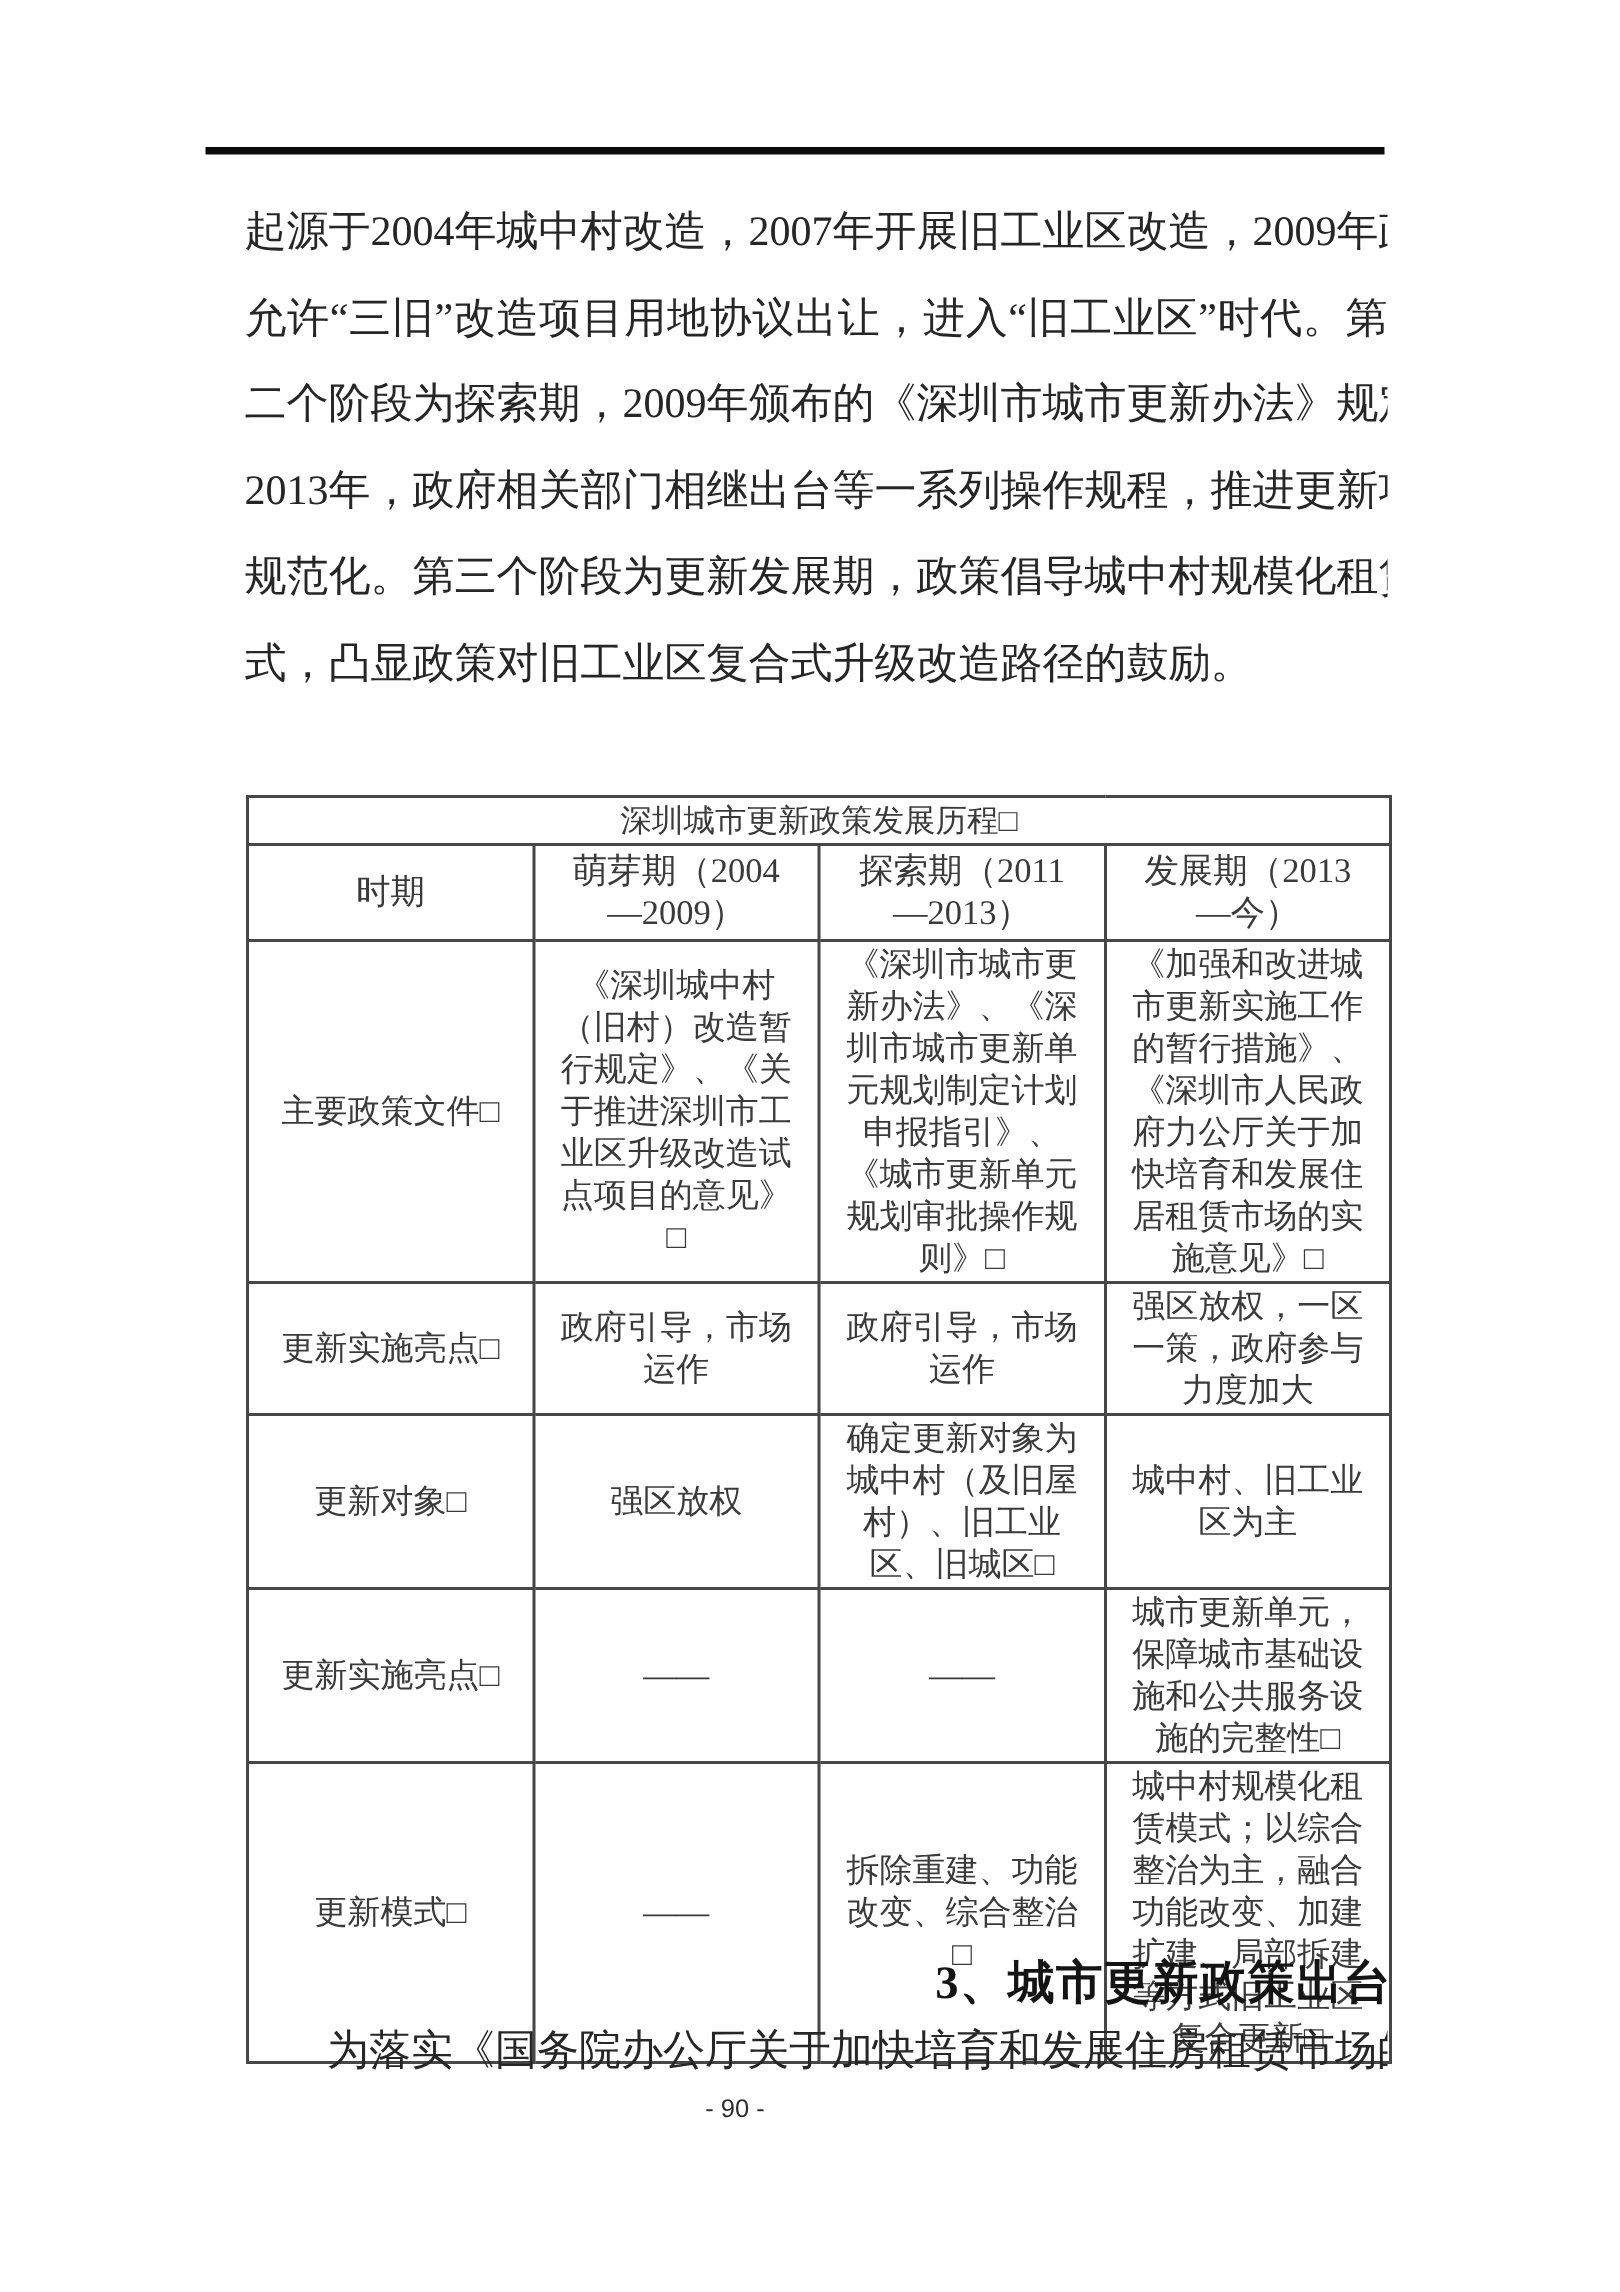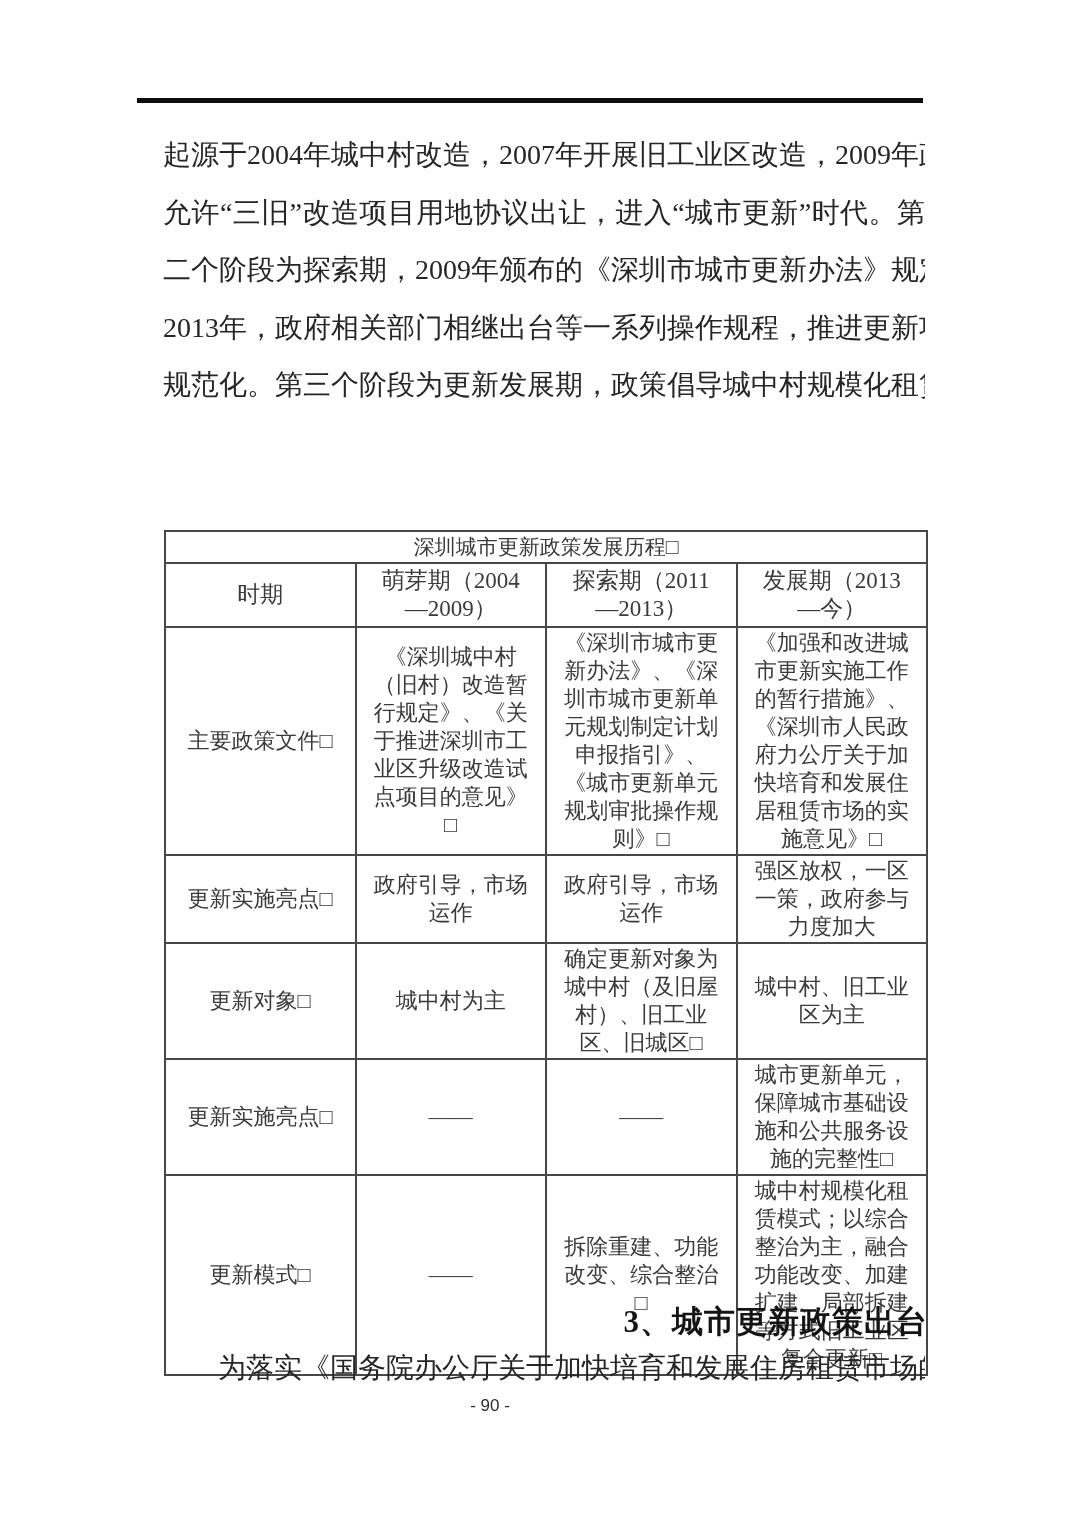--- a/index.html
+++ b/index.html
@@ -70,24 +70,25 @@
 </style>
 </head>
 <body>
 
 <div class="page">
 
   <div class="top-rule"></div>
 
   <div class="para1">
     <div class="pline">起源于2004年城中村改造，2007年开展旧工业区改造，2009年政策</div>
-    <div class="pline">允许“三旧”改造项目用地协议出让，进入“城市更新”时代。第</div>
+    <div class="pline">允许“三旧”改造项目用地协议出让，进入“旧工业区”时代。第</div>
     <div class="pline">二个阶段为探索期，2009年颁布的《深圳市城市更新办法》规定了</div>
     <div class="pline">2013年，政府相关部门相继出台等一系列操作规程，推进更新项目</div>
     <div class="pline">规范化。第三个阶段为更新发展期，政策倡导城中村规模化租赁模</div>
+    <div class="pline last">式，凸显政策对旧工业区复合式升级改造路径的鼓励。</div>
   </div>
 
   <table class="policy">
     <tbody>
         <tr>
       <td class="title-cell" colspan="4">深圳城市更新政策发展历程□</td>
     </tr>
     <tr class="hdr">
       <td class="c0">时期</td>
       <td class="c1">萌芽期（2004—2009）</td>
@@ -101,21 +102,21 @@
       <td>《加强和改进城市更新实施工作的暂行措施》、《深圳市人民政府力公厅关于加快培育和发展住居租赁市场的实施意见》□</td>
     </tr>
     <tr style="height:86px;">
       <td>更新实施亮点□</td>
       <td>政府引导，市场运作</td>
       <td>政府引导，市场运作</td>
       <td>强区放权，一区一策，政府参与力度加大</td>
     </tr>
     <tr style="height:114px;">
       <td>更新对象□</td>
-      <td>城中村为主</td>
+      <td>强区放权</td>
       <td>确定更新对象为城中村（及旧屋村）、旧工业区、旧城区□</td>
       <td>城中村、旧工业区为主</td>
     </tr>
     <tr style="height:110px;">
       <td>更新实施亮点□</td>
       <td>——</td>
       <td>——</td>
       <td>城市更新单元，保障城市基础设施和公共服务设施的完整性□</td>
     </tr>
     <tr style="height:164px;">

